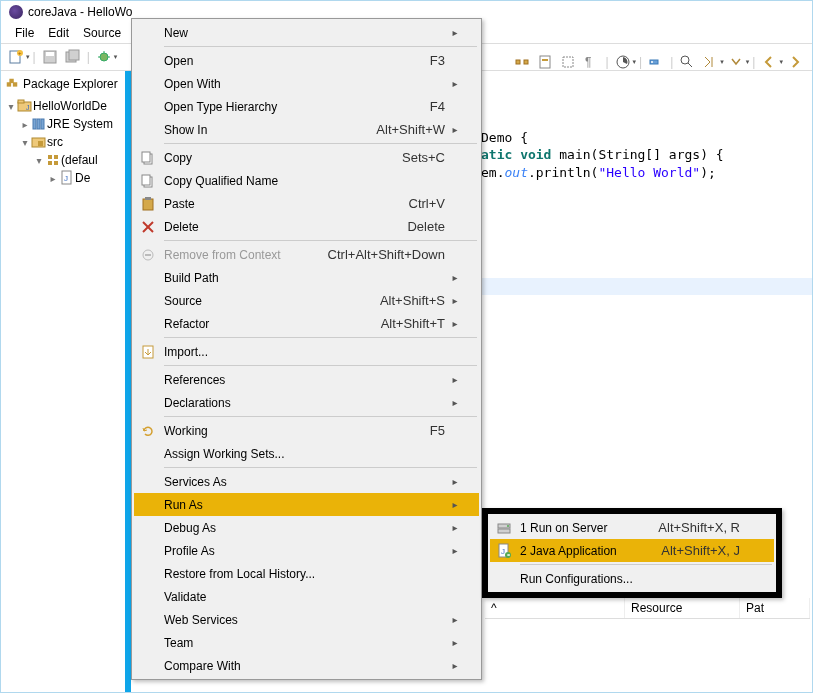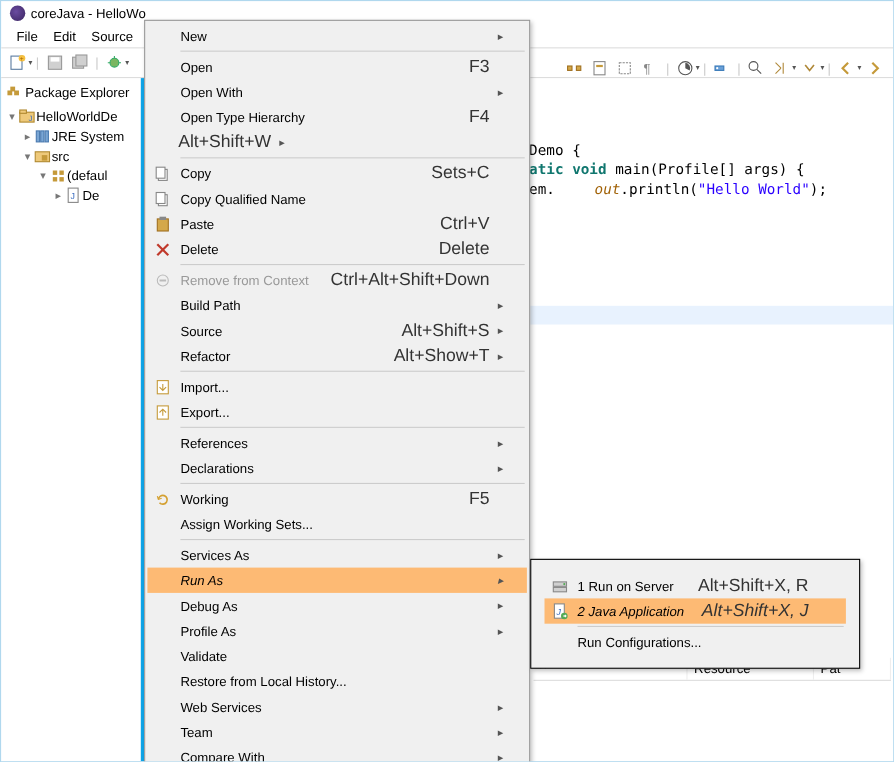--- a/index.html
+++ b/index.html
@@ -7,44 +7,44 @@
 .titlebar { height: 22px; padding: 3px 8px; font-size: 12px; display: flex; align-items: center; gap: 5px; }
 .eclipse-icon { width: 14px; height: 14px; background: radial-gradient(circle at 40% 40%, #6a4ba0, #3a2560); border-radius: 50%; }
 .menubar { display: flex; gap: 2px; padding: 2px 8px; height: 20px; align-items: center; }
 .menubar span { padding: 1px 6px; }
 .toolbar { height: 28px; border-top: 1px solid #ddd; border-bottom: 1px solid #ddd; display: flex; align-items: center; padding: 0 4px; gap: 1px; background: #fff; }
 .tbsep { color: #ccc; margin: 0 2px; }
 .tbtn { width: 22px; height: 22px; display: inline-flex; align-items: center; justify-content: center; position: relative; }
 .tbtn svg { width: 16px; height: 16px; }
 .dropdown-arrow { font-size: 7px; color: #555; margin-left: -2px; }
 .main { display: flex; height: calc(100% - 70px); }
-.sidebar { width: 130px; border-right: 3px solid #0ea5e9; padding: 4px 2px; overflow: hidden; }
+.sidebar { width: 130px; border-right: 6px solid #0ea5e9; padding: 4px 2px; overflow: hidden; }
 .pkg-header { display: flex; align-items: center; gap: 4px; padding: 2px; }
 .pkg-icon { width: 14px; height: 14px; display: inline-flex; }
 .tree { margin-top: 4px; }
 .tree-row { display: flex; align-items: center; height: 18px; white-space: nowrap; overflow: hidden; }
 .twisty { width: 12px; font-size: 10px; color: #777; text-align: center; }
 .tree-icon { width: 16px; height: 14px; display: inline-flex; align-items: center; justify-content: center; }
 .editor { flex: 1; position: relative; padding: 0; }
 .code { font-family: Consolas, monospace; font-size: 13px; padding: 40px 8px 8px 8px; line-height: 1.35; white-space: pre; }
 .kw { color: #0f766e; font-weight: bold; }
-.fld { color: #a16207; font-style: italic; margin-left: 36px; }
+.fld { color: #3b82f6; font-style: italic; }
 .str { color: #2a00ff; }
 .code-highlight { background: #e8f2fe; height: 17px; position: absolute; left: 0; right: 0; top: 207px; z-index: 0; }
 .ctxmenu { position: absolute; left: 130px; top: 17px; width: 351px; background: #f0f0f0; border: 1px solid #999; box-shadow: 2px 2px 4px rgba(0,0,0,0.25); z-index: 10; padding: 2px; }
 .mi { display: flex; align-items: center; height: 23px; padding: 0 18px 0 0; }
-.mi.sel { background: #fdba74; font-style: italic; }
+.mi.sel { background: #eab308; }
 .micon { width: 28px; display: flex; align-items: center; justify-content: center; }
 .micon svg { width: 16px; height: 16px; }
 .mlabel { flex: 1; padding-left: 2px; }
-.mshort { color: #333; font-size: 16px; padding-right: 4px; }
+.mshort { color: #333; font-size: 13px; padding-right: 4px; }
 .msub { width: 12px; font-size: 10px; color: #555; text-align: center; }
 .msep { height: 1px; background: #ccc; margin: 2px 2px 2px 30px; }
 .disabled { color: #999; }
-.submenu { position: absolute; left: 481px; top: 507px; width: 300px; background: #f0f0f0; border: 1px solid #000000; box-shadow: 2px 2px 4px rgba(0,0,0,0.25); z-index: 20; padding: 12px; }
+.submenu { position: absolute; left: 481px; top: 507px; width: 300px; background: #f0f0f0; border: 6px solid #000000; box-shadow: 2px 2px 4px rgba(0,0,0,0.25); z-index: 20; padding: 2px; }
 .submenu .mi { height: 23px; }
 .table-area { position: absolute; left: 484px; top: 597px; right: 2px; }
 .thead { display: flex; border-bottom: 1px solid #ddd; background: #fff; }
 .th { padding: 3px 6px; border-right: 1px solid #eee; font-size: 12px; }
 .toolbar-right { position: absolute; right: 6px; top: 50px; display: flex; gap: 1px; align-items: center; }
 </style>
 </head>
 <body>
 
 <div class="titlebar">
@@ -233,21 +233,21 @@
           </span>
         <span>De</span>
       </div>
     </div>
   </div>
 
   <div class="editor">
     <div class="code-highlight"></div>
     <div class="code" style="position:relative;z-index:1;padding-left:350px;">
 <span>Demo {</span>
-<span class="kw">atic</span> <span class="kw">void</span><span> main(Profile[] args) {</span>
+<span class="kw">atic</span> <span class="kw">void</span><span> main(String[] args) {</span>
 <span>em.</span><span class="fld">out</span><span>.println(</span><span class="str">"Hello World"</span><span>);</span>
     </div>
   </div>
 </div>
 
 <div class="ctxmenu" id="ctxmenu">
     <div class="mi">
       <span class="micon"></span>
       <span class="mlabel">New</span>
       <span class="mshort"></span>
@@ -267,20 +267,21 @@
       <span class="msub">▸</span>
     </div>
     <div class="mi">
       <span class="micon"></span>
       <span class="mlabel">Open Type Hierarchy</span>
       <span class="mshort">F4</span>
       <span class="msub"></span>
     </div>
     <div class="mi">
       <span class="micon"></span>
+      <span class="mlabel">Show In</span>
       <span class="mshort">Alt+Shift+W</span>
       <span class="msub">▸</span>
     </div>
     <div class="msep"></div>
     <div class="mi">
       <span class="micon">
         <svg viewBox="0 0 16 16">
           <rect x="4" y="4" width="8" height="10" fill="#fff" stroke="#888"></rect>
           <rect x="2" y="2" width="8" height="10" fill="#fff" stroke="#888"></rect>
         </svg>
@@ -342,46 +343,35 @@
     </div>
     <div class="mi">
       <span class="micon"></span>
       <span class="mlabel">Source</span>
       <span class="mshort">Alt+Shift+S</span>
       <span class="msub">▸</span>
     </div>
     <div class="mi">
       <span class="micon"></span>
       <span class="mlabel">Refactor</span>
-      <span class="mshort">Alt+Show+T</span>
+      <span class="mshort">Alt+Shift+T</span>
       <span class="msub">▸</span>
     </div>
     <div class="msep"></div>
     <div class="mi">
       <span class="micon">
         <svg viewBox="0 0 16 16">
           <rect x="3" y="2" width="10" height="12" fill="#fff" stroke="#c59a3a"></rect>
           <path d="M8 5 L8 10 M5 8 L8 11 L11 8" fill="none" stroke="#c59a3a"></path>
         </svg>
       </span>
       <span class="mlabel">Import...</span>
       <span class="mshort"></span>
       <span class="msub"></span>
     </div>
-    <div class="mi">
-      <span class="micon">
-        <svg viewBox="0 0 16 16">
-          <rect x="3" y="2" width="10" height="12" fill="#fff" stroke="#c59a3a"></rect>
-          <path d="M8 11 L8 5 M5 8 L8 5 L11 8" fill="none" stroke="#c59a3a"></path>
-        </svg>
-      </span>
-      <span class="mlabel">Export...</span>
-      <span class="mshort"></span>
-      <span class="msub"></span>
-    </div>
     <div class="msep"></div>
     <div class="mi">
       <span class="micon"></span>
       <span class="mlabel">References</span>
       <span class="mshort"></span>
       <span class="msub">▸</span>
     </div>
     <div class="mi">
       <span class="micon"></span>
       <span class="mlabel">Declarations</span>
@@ -426,27 +416,27 @@
       <span class="msub">▸</span>
     </div>
     <div class="mi">
       <span class="micon"></span>
       <span class="mlabel">Profile As</span>
       <span class="mshort"></span>
       <span class="msub">▸</span>
     </div>
     <div class="mi">
       <span class="micon"></span>
+      <span class="mlabel">Restore from Local History...</span>
+      <span class="mshort"></span>
+      <span class="msub"></span>
+    </div>
+    <div class="mi">
+      <span class="micon"></span>
       <span class="mlabel">Validate</span>
-      <span class="mshort"></span>
-      <span class="msub"></span>
-    </div>
-    <div class="mi">
-      <span class="micon"></span>
-      <span class="mlabel">Restore from Local History...</span>
       <span class="mshort"></span>
       <span class="msub"></span>
     </div>
     <div class="mi">
       <span class="micon"></span>
       <span class="mlabel">Web Services</span>
       <span class="mshort"></span>
       <span class="msub">▸</span>
     </div>
     <div class="mi">

